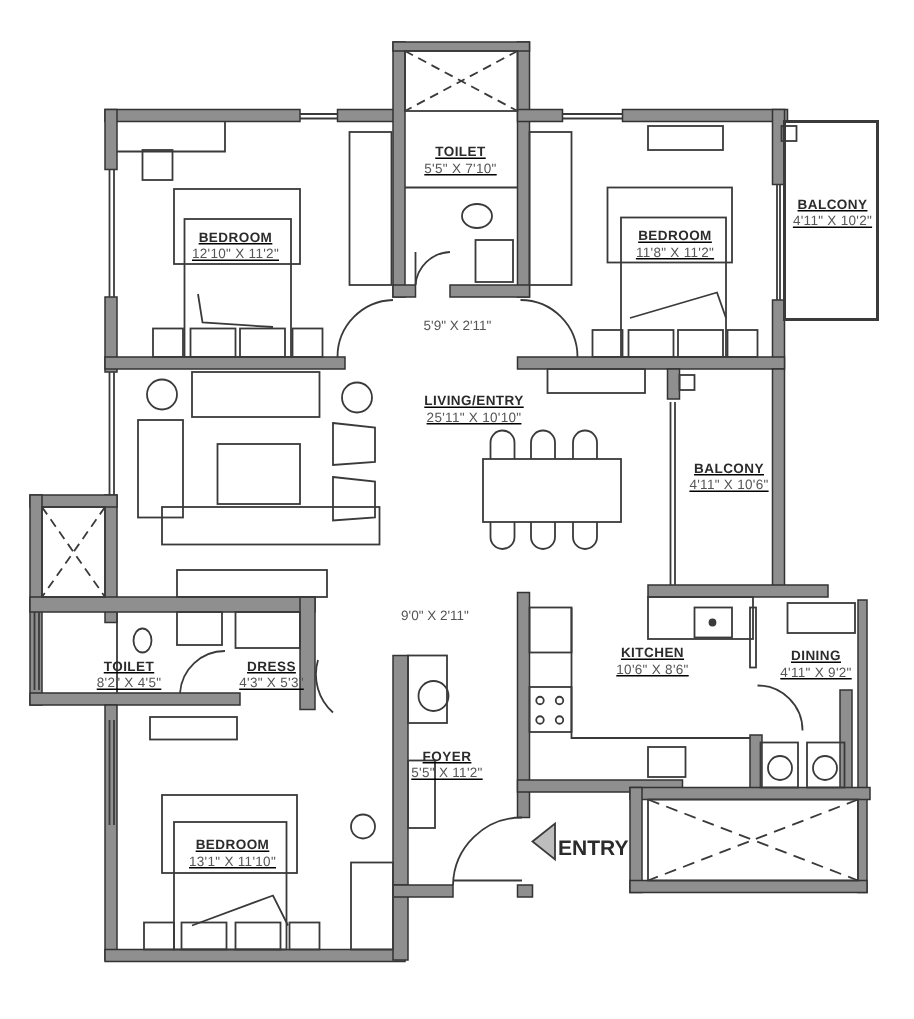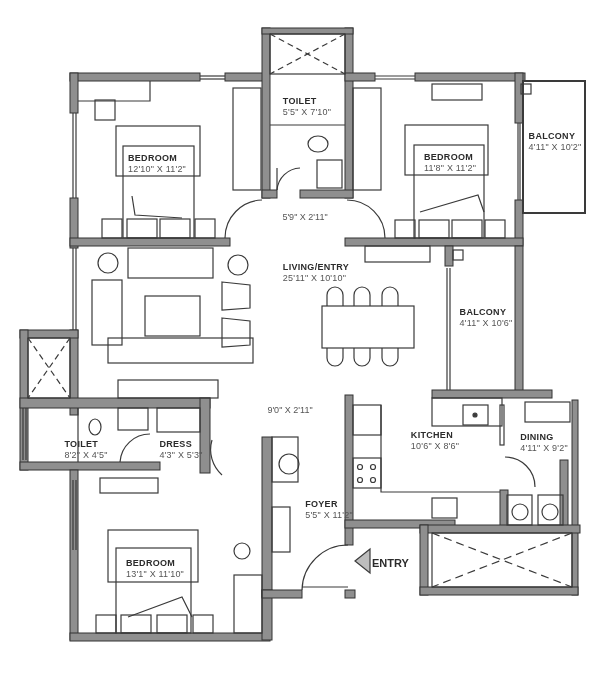--- a/index.html
+++ b/index.html
@@ -1,22 +1,22 @@
 <!DOCTYPE html>
 <html><head>
 <meta charset="utf-8">
 <style>
   html,body{margin:0;padding:0;background:#ffffff;}
   body{width:609px;height:679px;position:relative;overflow:hidden;font-family:"Liberation Sans",sans-serif;}
   svg{position:absolute;left:0;top:0;}
-  .lbl{position:absolute;text-align:left;white-space:nowrap;transform:translateX(-50%);line-height:11px;}
+  .lbl{position:absolute;text-align:center;white-space:nowrap;transform:translateX(-50%);line-height:11px;text-decoration:underline;}
   .lbl .n{display:block;font-weight:bold;font-size:9px;color:#2b2b2b;letter-spacing:0.3px;}
   .lbl .d{display:block;font-size:9px;color:#555;letter-spacing:0.2px;}
   .dim{position:absolute;font-size:9px;color:#555;white-space:nowrap;transform:translateX(-50%);}
-  .entry{position:absolute;font-size:11px;font-weight:bold;color:#2b2b2b;}
+  .entry{position:absolute;font-size:14px;font-weight:bold;color:#2b2b2b;}
 </style>
 </head>
 <body>
 
 <svg width="609" height="679" viewBox="0 0 609 679">
   <g fill="#8f8f8f" stroke="#333" stroke-width="1">
 
     <rect x="70" y="73" width="130" height="8"></rect>
     <rect x="225" y="73" width="40" height="8"></rect>
     <rect x="262" y="28" width="8" height="170"></rect>
@@ -237,21 +237,21 @@
   <span class="d">4'3" X 5'3"</span>
 </div>
 <div class="lbl" style="left:435px;top:430px;">
   <span class="n">KITCHEN</span>
   <span class="d">10'6" X 8'6"</span>
 </div>
 <div class="lbl" style="left:544px;top:432px;">
   <span class="n">DINING</span>
   <span class="d">4'11" X 9'2"</span>
 </div>
-<div class="lbl" style="left:329px;top:499px;">
+<div class="lbl" style="left:298px;top:499px;">
   <span class="n">FOYER</span>
   <span class="d">5'5" X 11'2"</span>
 </div>
 <div class="lbl" style="left:155px;top:558px;">
   <span class="n">BEDROOM</span>
   <span class="d">13'1" X 11'10"</span>
 </div>
 
 <div class="dim" style="left:305px;top:212px;">5'9" X 2'11"</div>
 <div class="dim" style="left:290px;top:405px;">9'0" X 2'11"</div>

